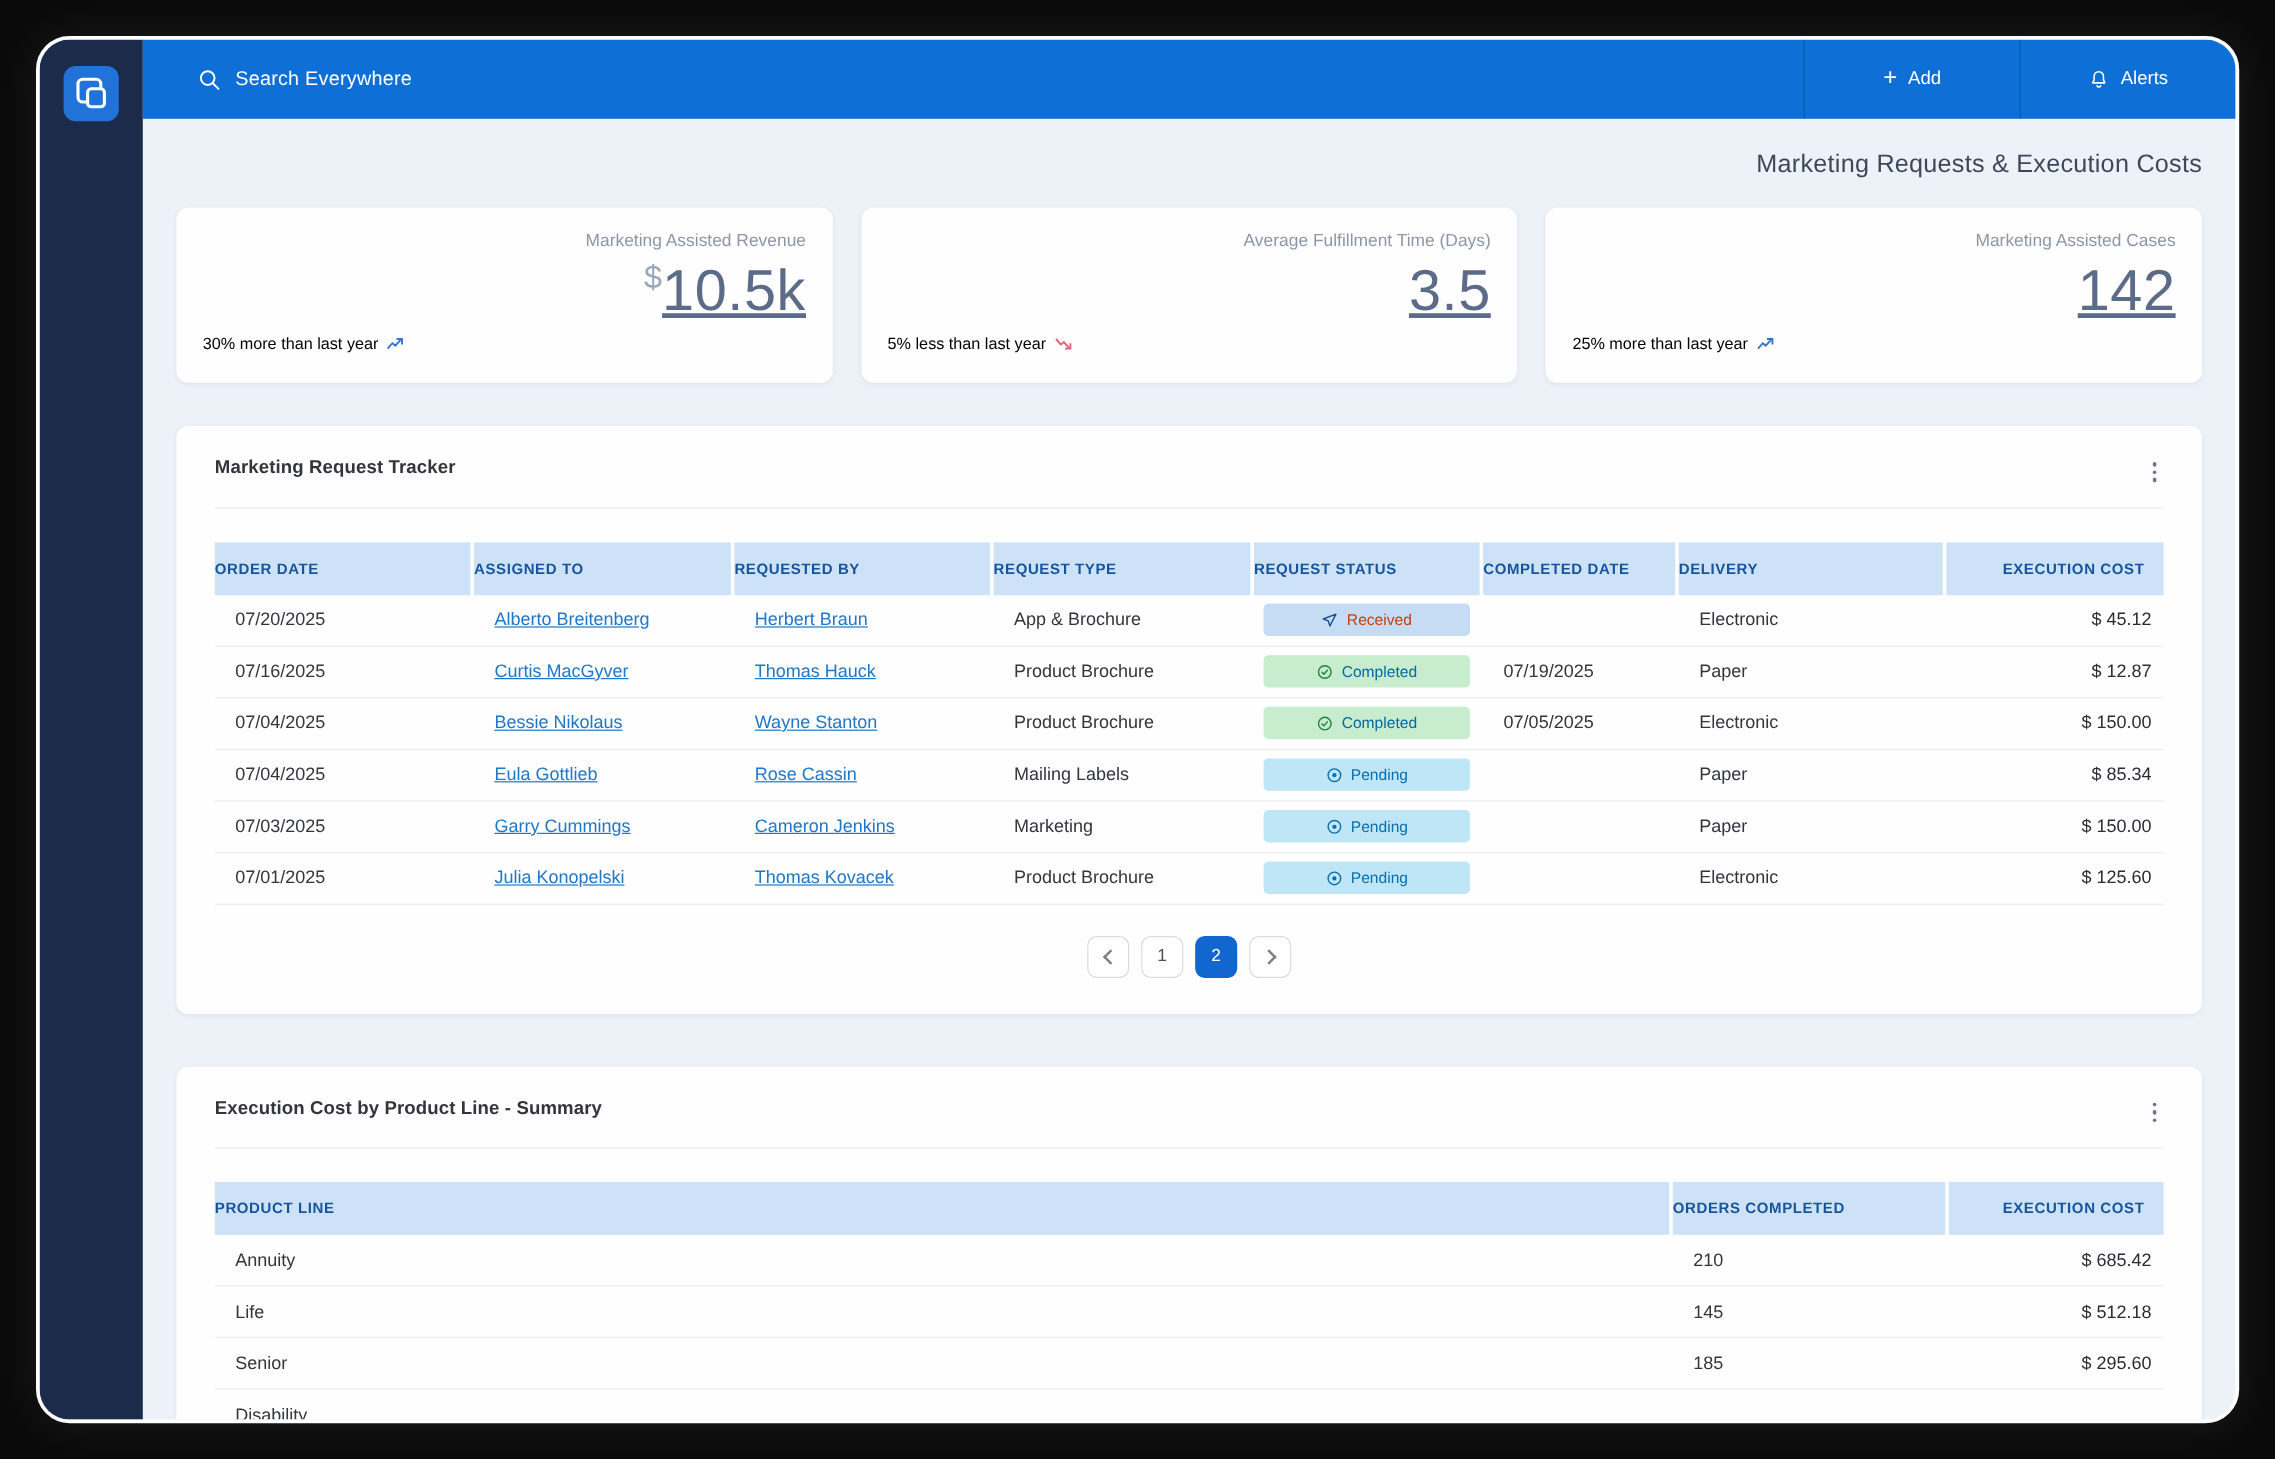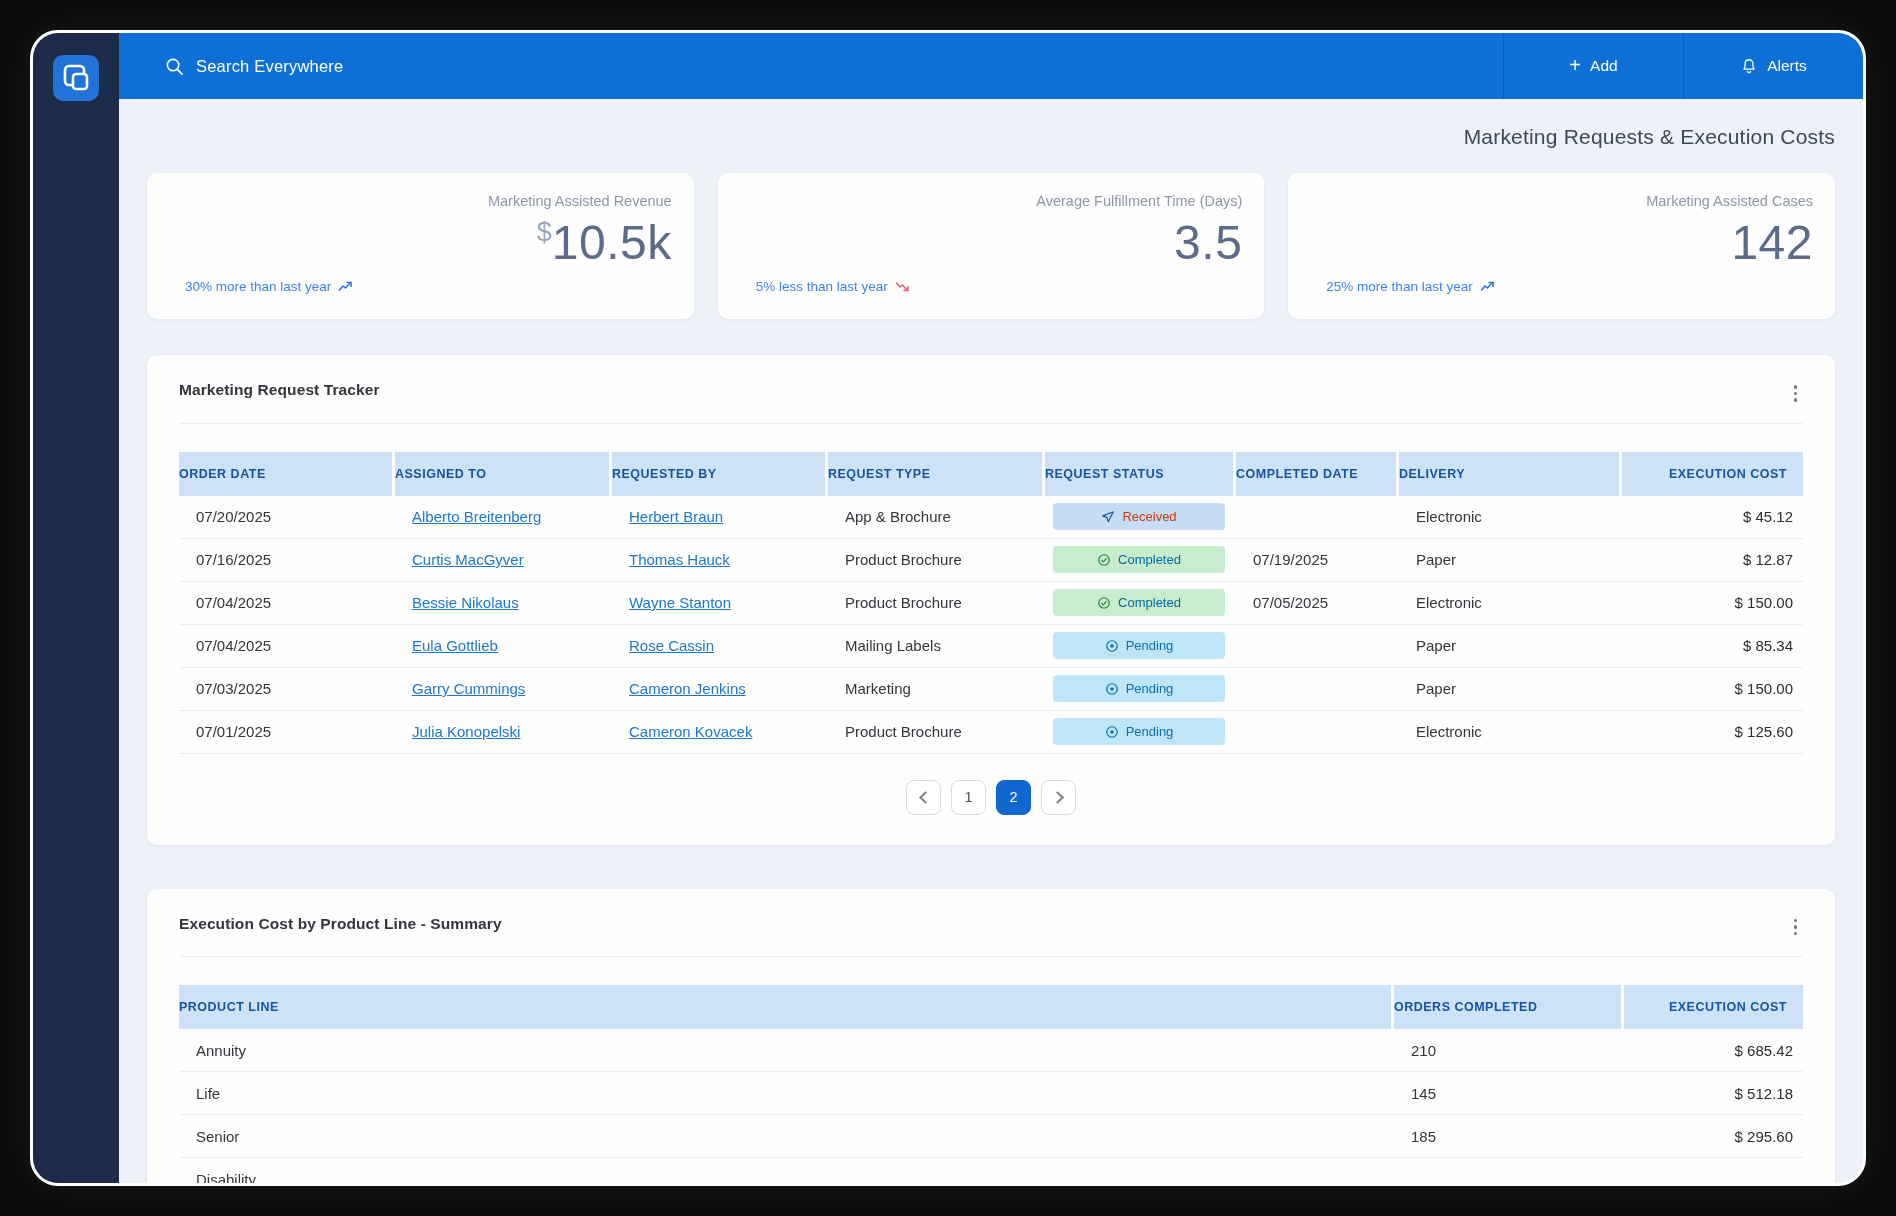--- a/index.html
+++ b/index.html
@@ -29,22 +29,22 @@
   
   .content { flex:1; padding:0 28px; overflow:hidden; }
   .page-title { margin-top:26px; font-size:21px; font-weight:400; color:#3f4859; letter-spacing:0.2px; }
 
   
   .kpi-row { display:flex; gap:24px; margin-top:24px; }
   .kpi { flex:1; background:#fefefe; border-radius:10px; height:146px; padding:20px 22px 0 22px; box-shadow:0 1px 4px rgba(30,50,90,0.06); }
   .kpi-label { font-size:14.5px; color:#8d96a8; }
   .kpi-value-row { margin-top:6px; color:#5b6b88; }
   .kpi-prefix { font-size:27px; color:#9aa6bc; vertical-align:18px; }
-  .kpi-value { font-size:48px; font-weight:400; letter-spacing:0.5px; }
-  .kpi-trend { margin-top:9px; font-size:13.5px; color:#3b82f6; display:flex; align-items:center; gap:7px;margin-left:16px; }
+  .kpi-value { font-size:48px; font-weight:400; letter-spacing:0.5px;text-decoration:underline; }
+  .kpi-trend { margin-top:9px; font-size:13.5px; color:#000000; display:flex; align-items:center; gap:7px; }
   .trend-icon { display:inline-flex; }
 
   
   .card { background:#fefefe; border-radius:10px; box-shadow:0 1px 4px rgba(30,50,90,0.06); padding:26px 32px 18px 32px; }
   .tracker-card { margin-top:36px; }
   .summary-card { margin-top:44px; }
   .card-head { display:flex; justify-content:space-between; align-items:flex-start; }
   .card-title { font-size:15.5px; font-weight:700; color:#33353c; letter-spacing:0.1px; }
   .kebab { display:flex; flex-direction:column; gap:3px; padding:4px 6px; cursor:pointer; }
   .kebab i { width:3.5px; height:3.5px; border-radius:50%; background:#6f7480; }
@@ -300,21 +300,21 @@
           <div class="td">Paper</div>
           <div class="td right">$ 150.00</div>
         </div>
 
         <div class="trow tracker-grid">
           <div class="td">07/01/2025</div>
           <div class="td">
               <a class="cell-link">Julia Konopelski</a>
             </div>
           <div class="td">
-              <a class="cell-link">Cameron Kovacek</a>
+              <a class="cell-link">Thomas Kovacek</a>
             </div>
           <div class="td">Product Brochure</div>
           <div class="td center">
               <span class="badge pending">
             <svg width="14" height="14" viewBox="0 0 24 24">
                   <circle cx="12" cy="12" r="9" fill="none" stroke="#0b6fae" stroke-width="2"></circle>
                   <circle cx="12" cy="12" r="3" fill="#0b6fae"></circle>
                 </svg>
             <span>Pending</span>
               </span>

